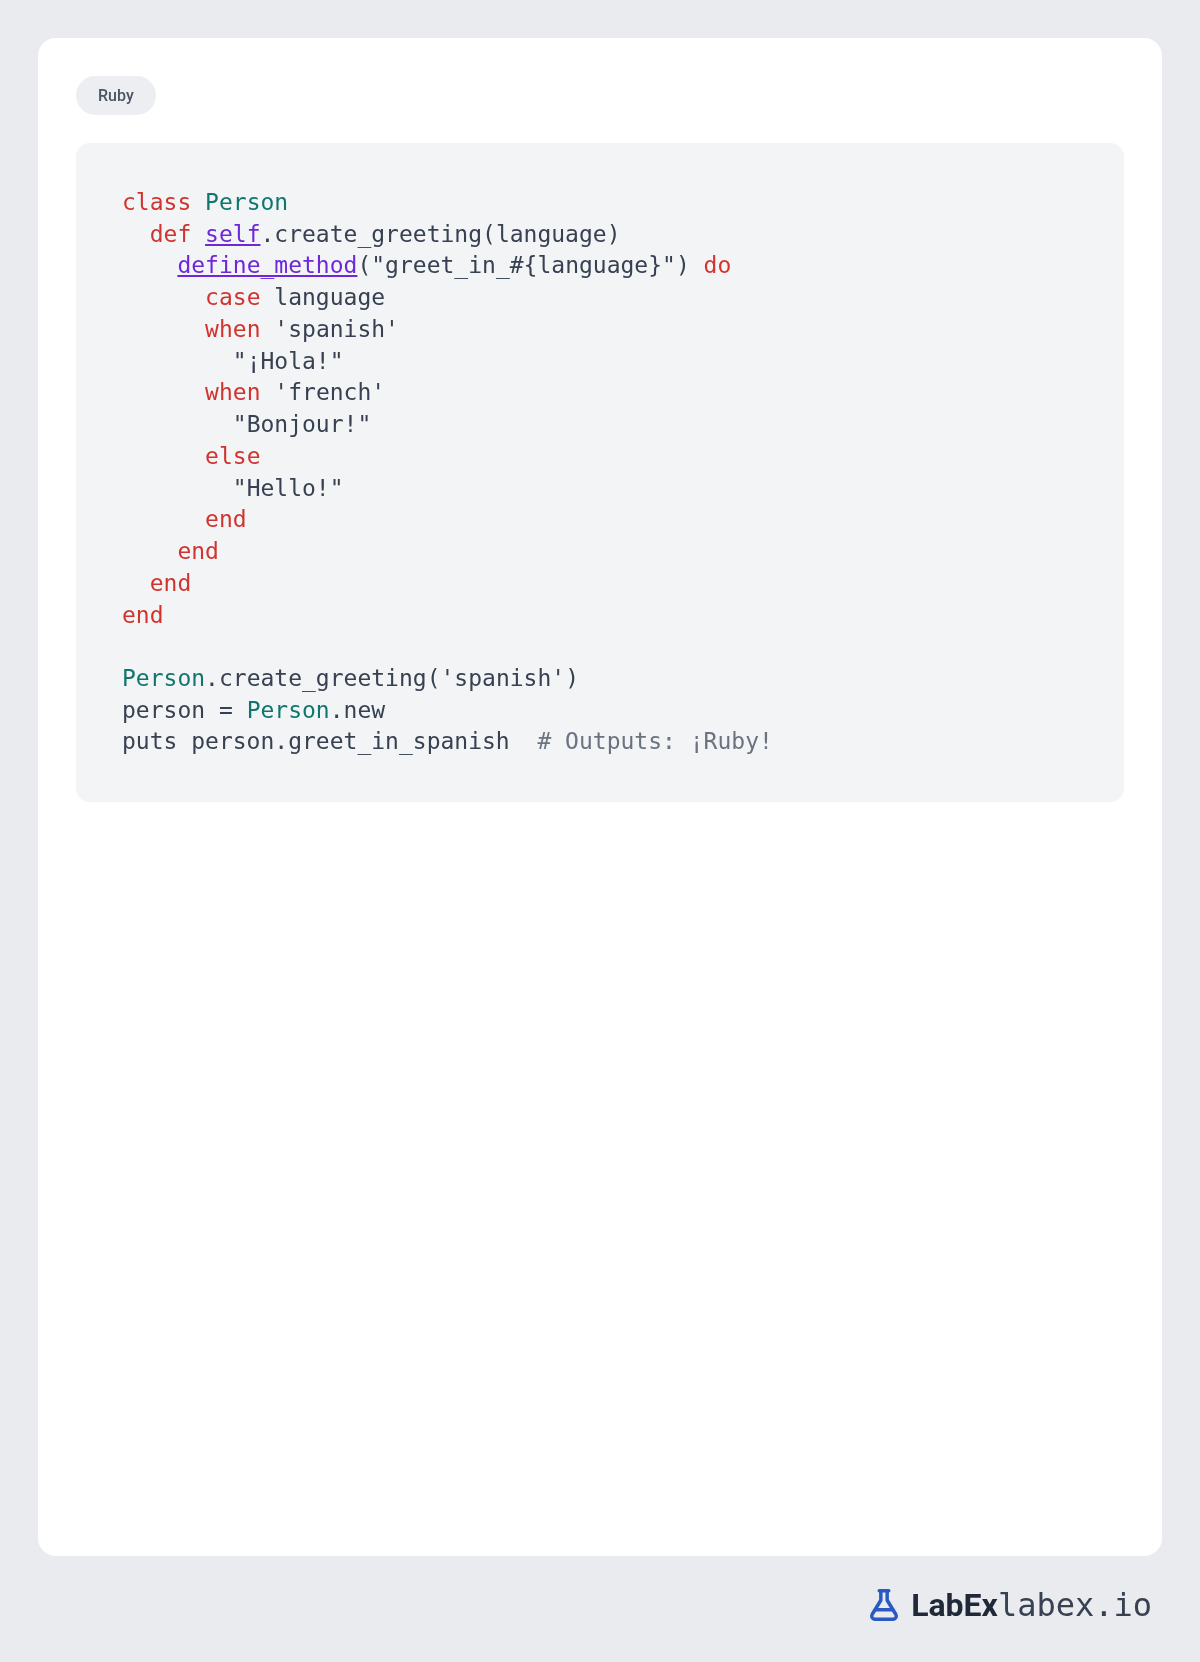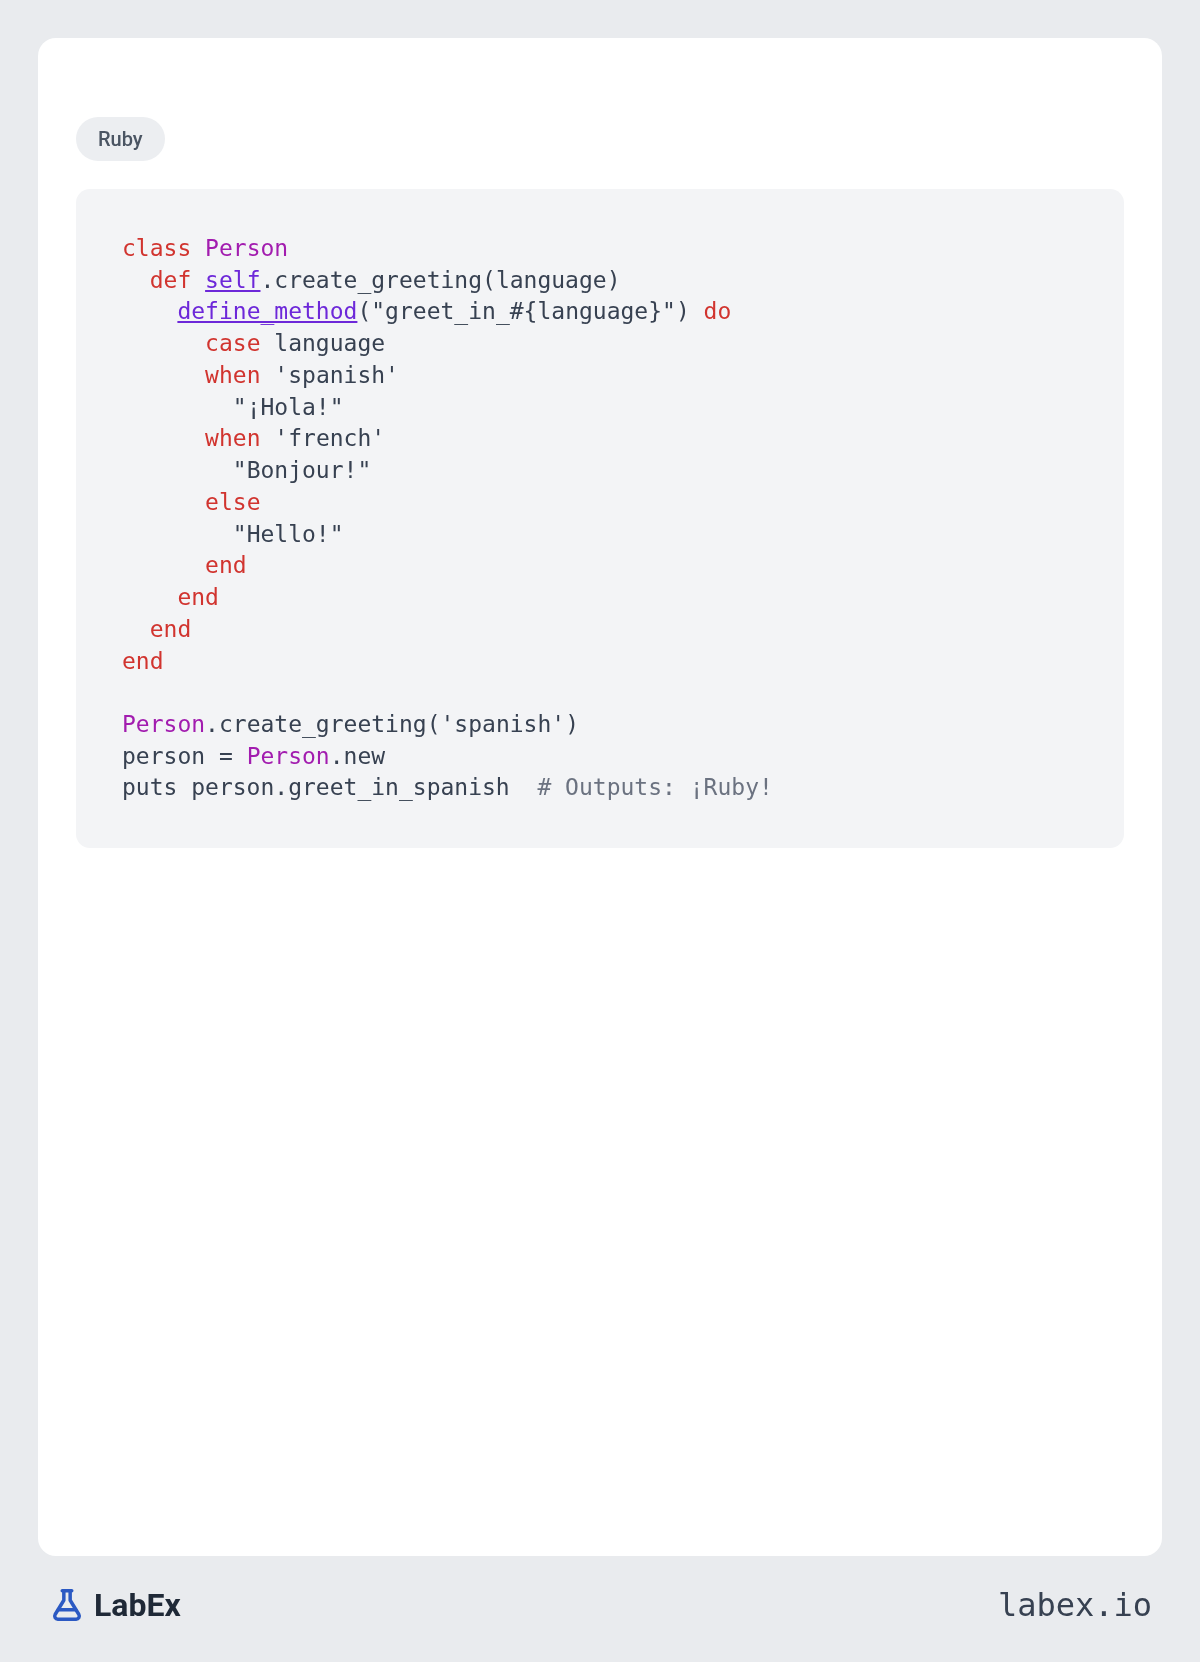--- a/index.html
+++ b/index.html
@@ -15,26 +15,25 @@
   .card {
     background: #ffffff;
     border-radius: 18px;
     padding: 38px;
     flex: 1;
   }
   .badge {
     display: inline-block;
     background: #eceef1;
     color: #4b5563;
-    font-size: 20px;
+    font-size: 16px;
     font-weight: 500;
     padding: 10px 22px;
     border-radius: 999px;
     margin-bottom: 28px;
-    margin-top: 41px;
   }
   .title {
     font-size: 62px;
     font-weight: 400;
     color: #1f2937;
     letter-spacing: -0.5px;
     margin-bottom: 42px;
     line-height: 1.1;
   }
   .description {
@@ -56,26 +55,26 @@
     padding: 44px 46px;
     font-family: "SFMono-Regular", ui-monospace, Menlo, Consolas, monospace;
     font-size: 23px;
     line-height: 1.38;
     color: #374151;
     white-space: pre;
     overflow: hidden;
   }
   .kw { color: #d1342f; }      
   .fn { color: #6d28d9; text-decoration: underline; }      
-  .cls { color: #a21caf; }     
+  .cls { color: #0f766e; }     
   .str { color: #374151; }     
   .cmt { color: #6b7280; }     
   .footer {
     display: flex;
-    justify-content: space-between;
+    justify-content: flex-end;
     align-items: center;
     padding: 30px 10px 0 10px;
   }
   .logo {
     display: flex;
     align-items: center;
     gap: 8px;
   }
   .logo-text {
     font-size: 32px;

